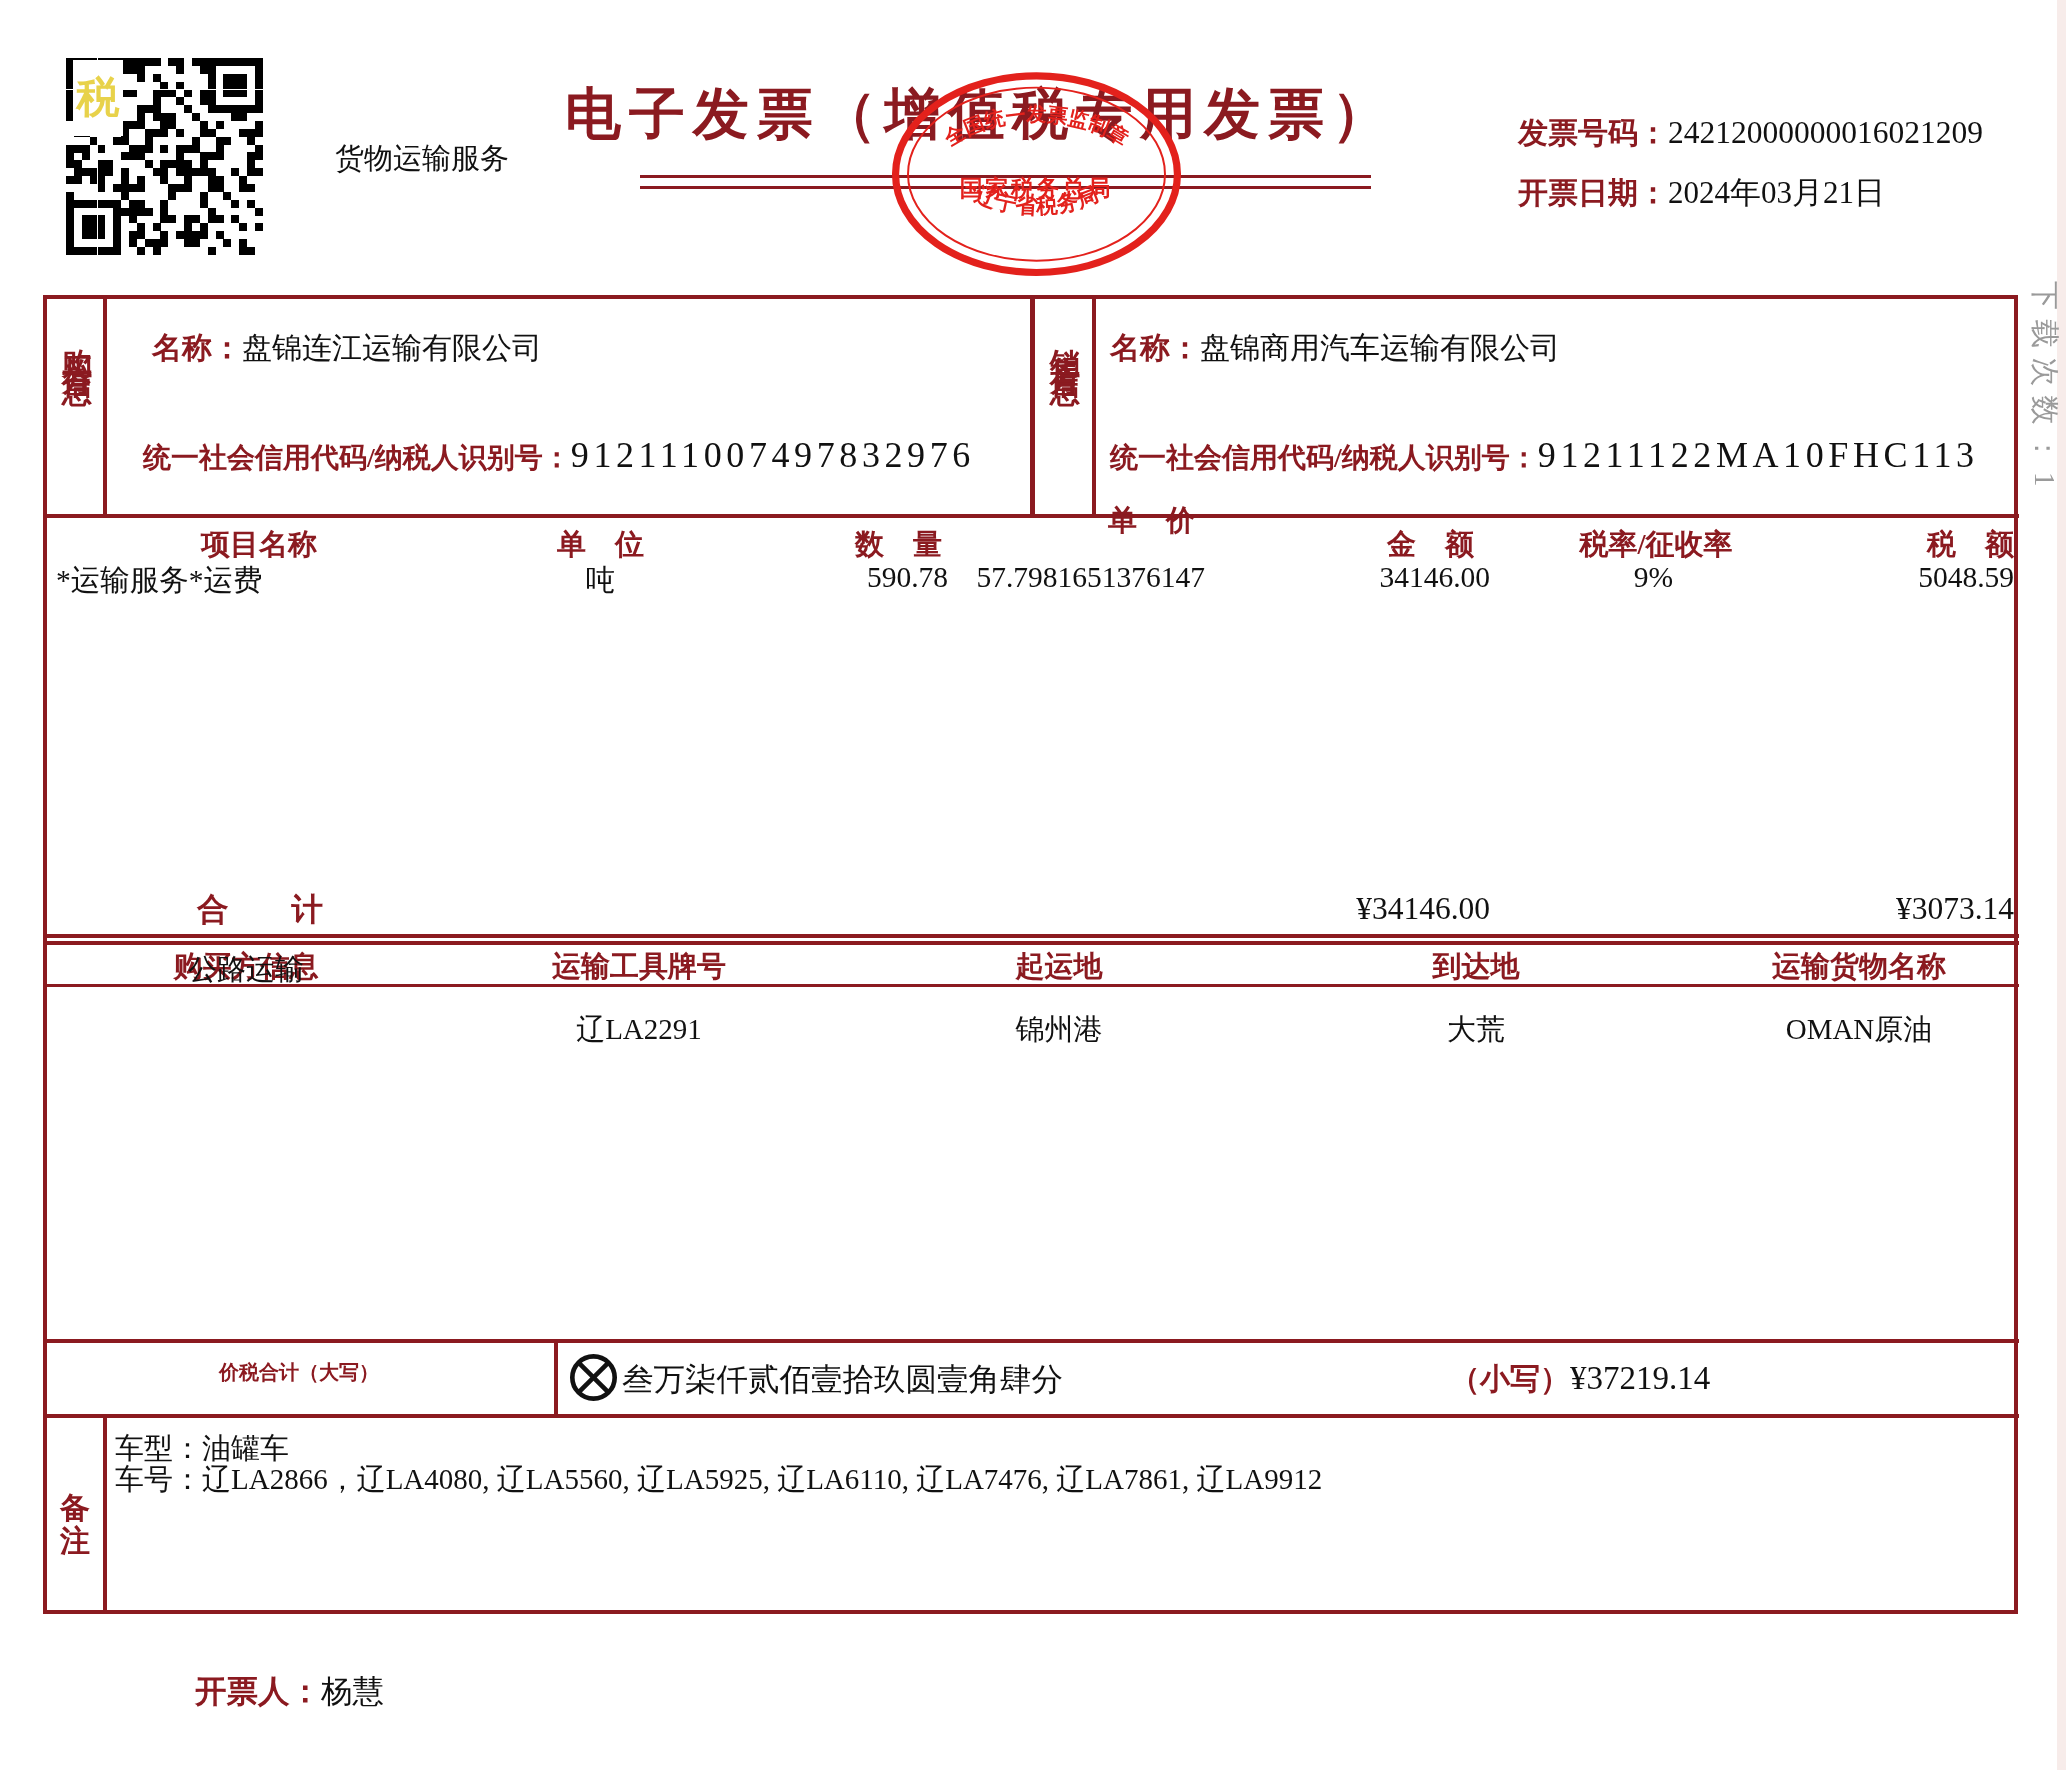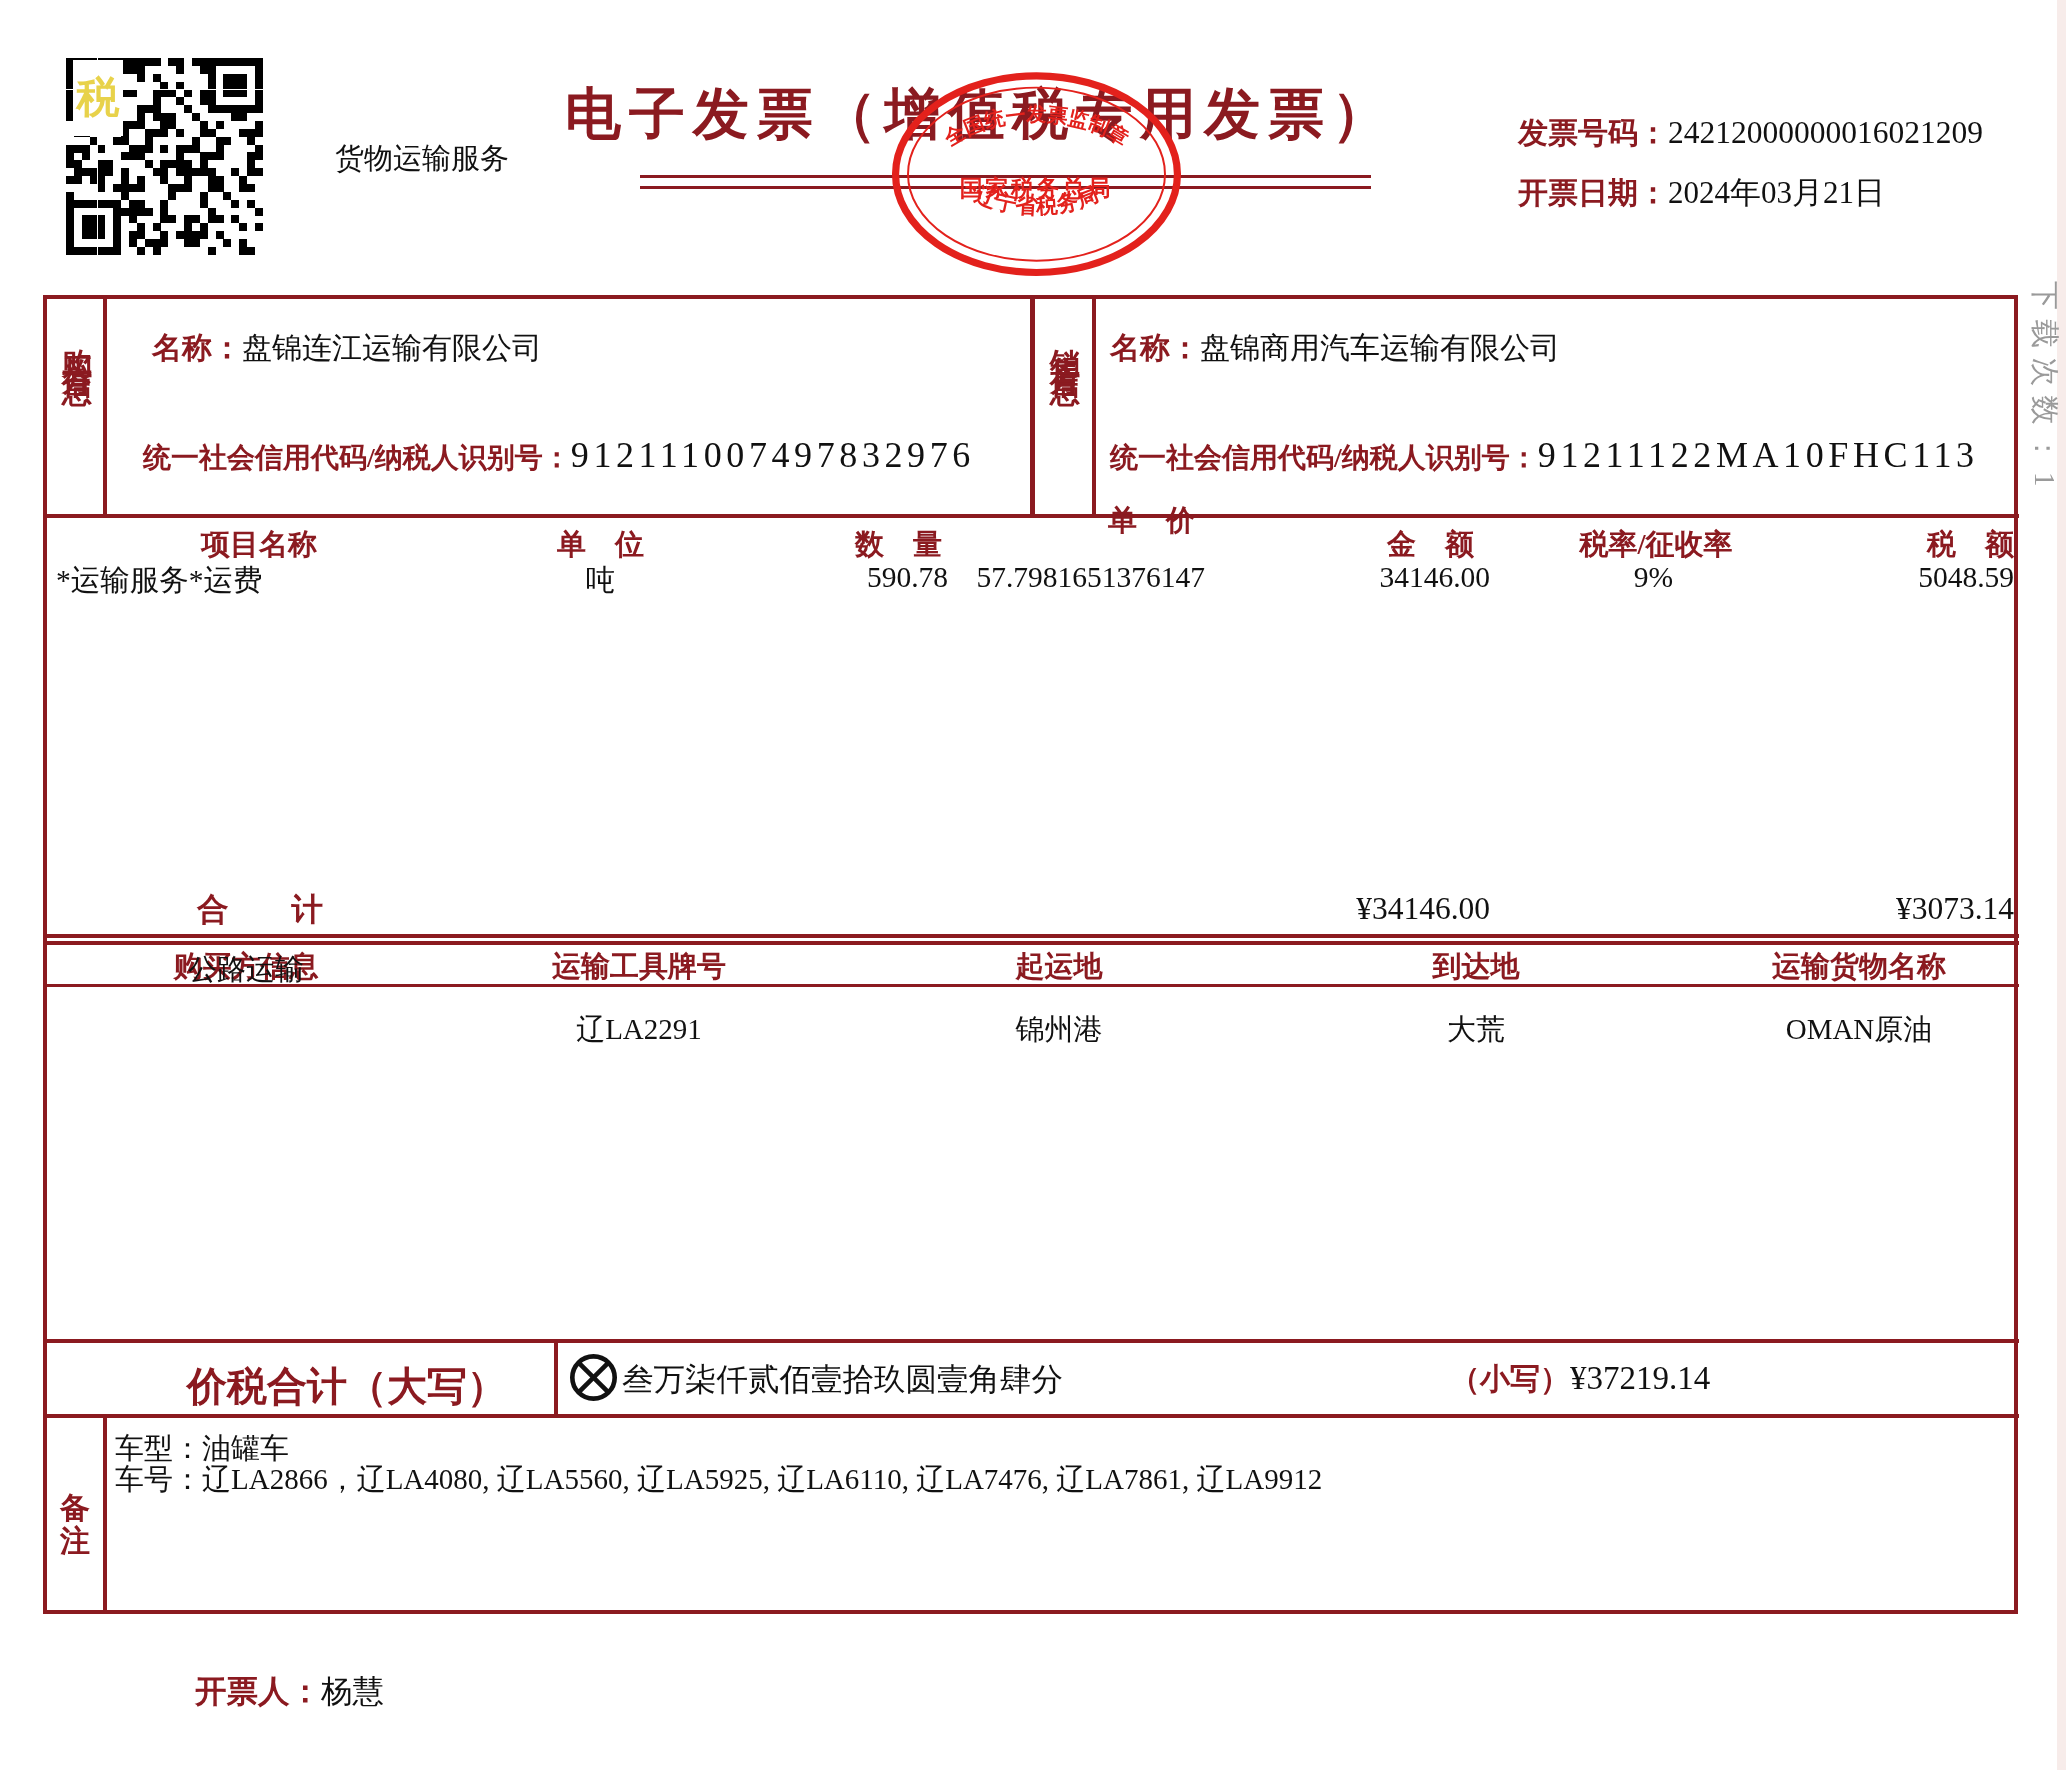--- a/index.html
+++ b/index.html
@@ -440,21 +440,21 @@
 <div class="tbl-h center" style="left:928px;top:947px;width:262px;">起运地</div>
 <div class="tbl-h center" style="left:1345px;top:947px;width:262px;">到达地</div>
 <div class="tbl-h center" style="left:1728px;top:947px;width:262px;">运输货物名称</div>
 
 <div class="tbl-v center" style="left:115px;top:950px;width:262px;font-size:29px;">公路运输</div>
 <div class="tbl-v center" style="left:508px;top:1010px;width:262px;font-size:29px;">辽LA2291</div>
 <div class="tbl-v center" style="left:928px;top:1010px;width:262px;font-size:29px;">锦州港</div>
 <div class="tbl-v center" style="left:1345px;top:1010px;width:262px;font-size:29px;">大荒</div>
 <div class="tbl-v center" style="left:1728px;top:1010px;width:262px;font-size:29px;">OMAN原油</div>
 
-<div class="tbl-h center" style="left:43px;top:1359px;width:512px;font-size:40px;padding-left:48px;">价税合计（大写）</div>
+<div class="tbl-h center" style="left:43px;top:1359px;width:512px;font-size:20px;">价税合计（大写）</div>
 <svg class="abs" style="left:569px;top:1353px;" width="49" height="49" viewBox="0 0 74 74">
   <circle cx="37" cy="37" r="32" fill="none" stroke="#111" stroke-width="7"></circle>
   <line x1="16" y1="16" x2="58" y2="58" stroke="#111" stroke-width="7"></line>
   <line x1="58" y1="16" x2="16" y2="58" stroke="#111" stroke-width="7"></line>
 </svg>
 <div class="abs val" style="left:622px;top:1359px;font-size:31.5px;white-space:nowrap;">叁万柒仟贰佰壹拾玖圆壹角肆分</div>
 <div class="abs" style="left:1450px;top:1359px;font-size:30px;white-space:nowrap;">
   <span class="lbl">（小写）</span><span class="val" style="font-size:33px;">¥37219.14</span>
 </div>
 

